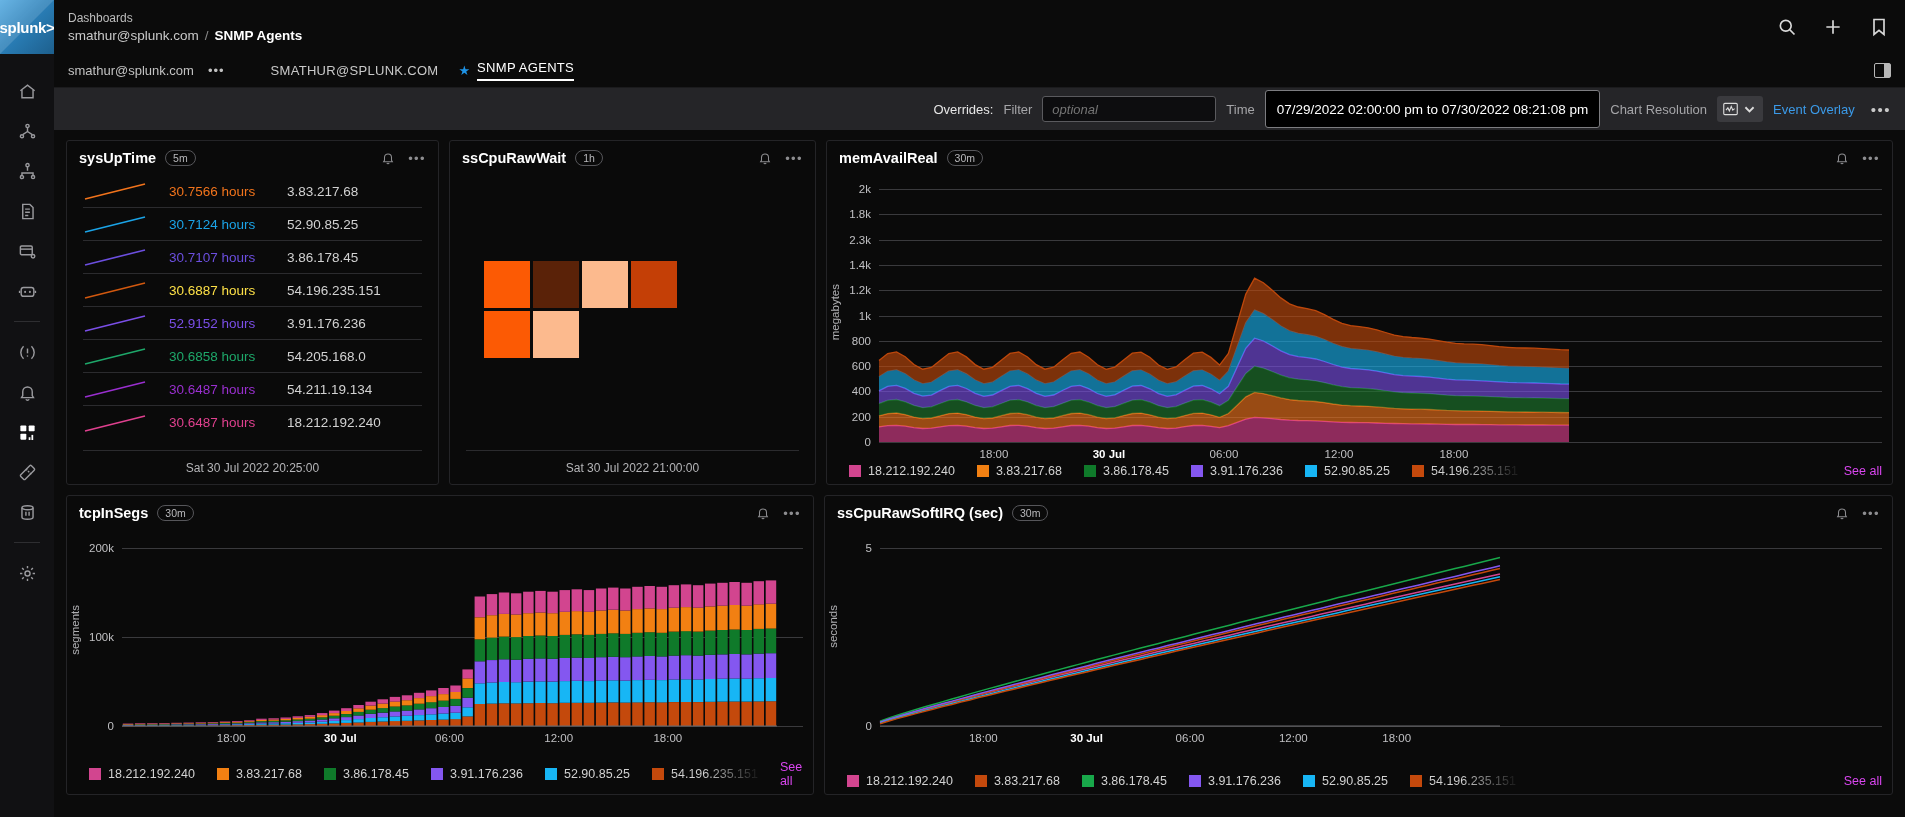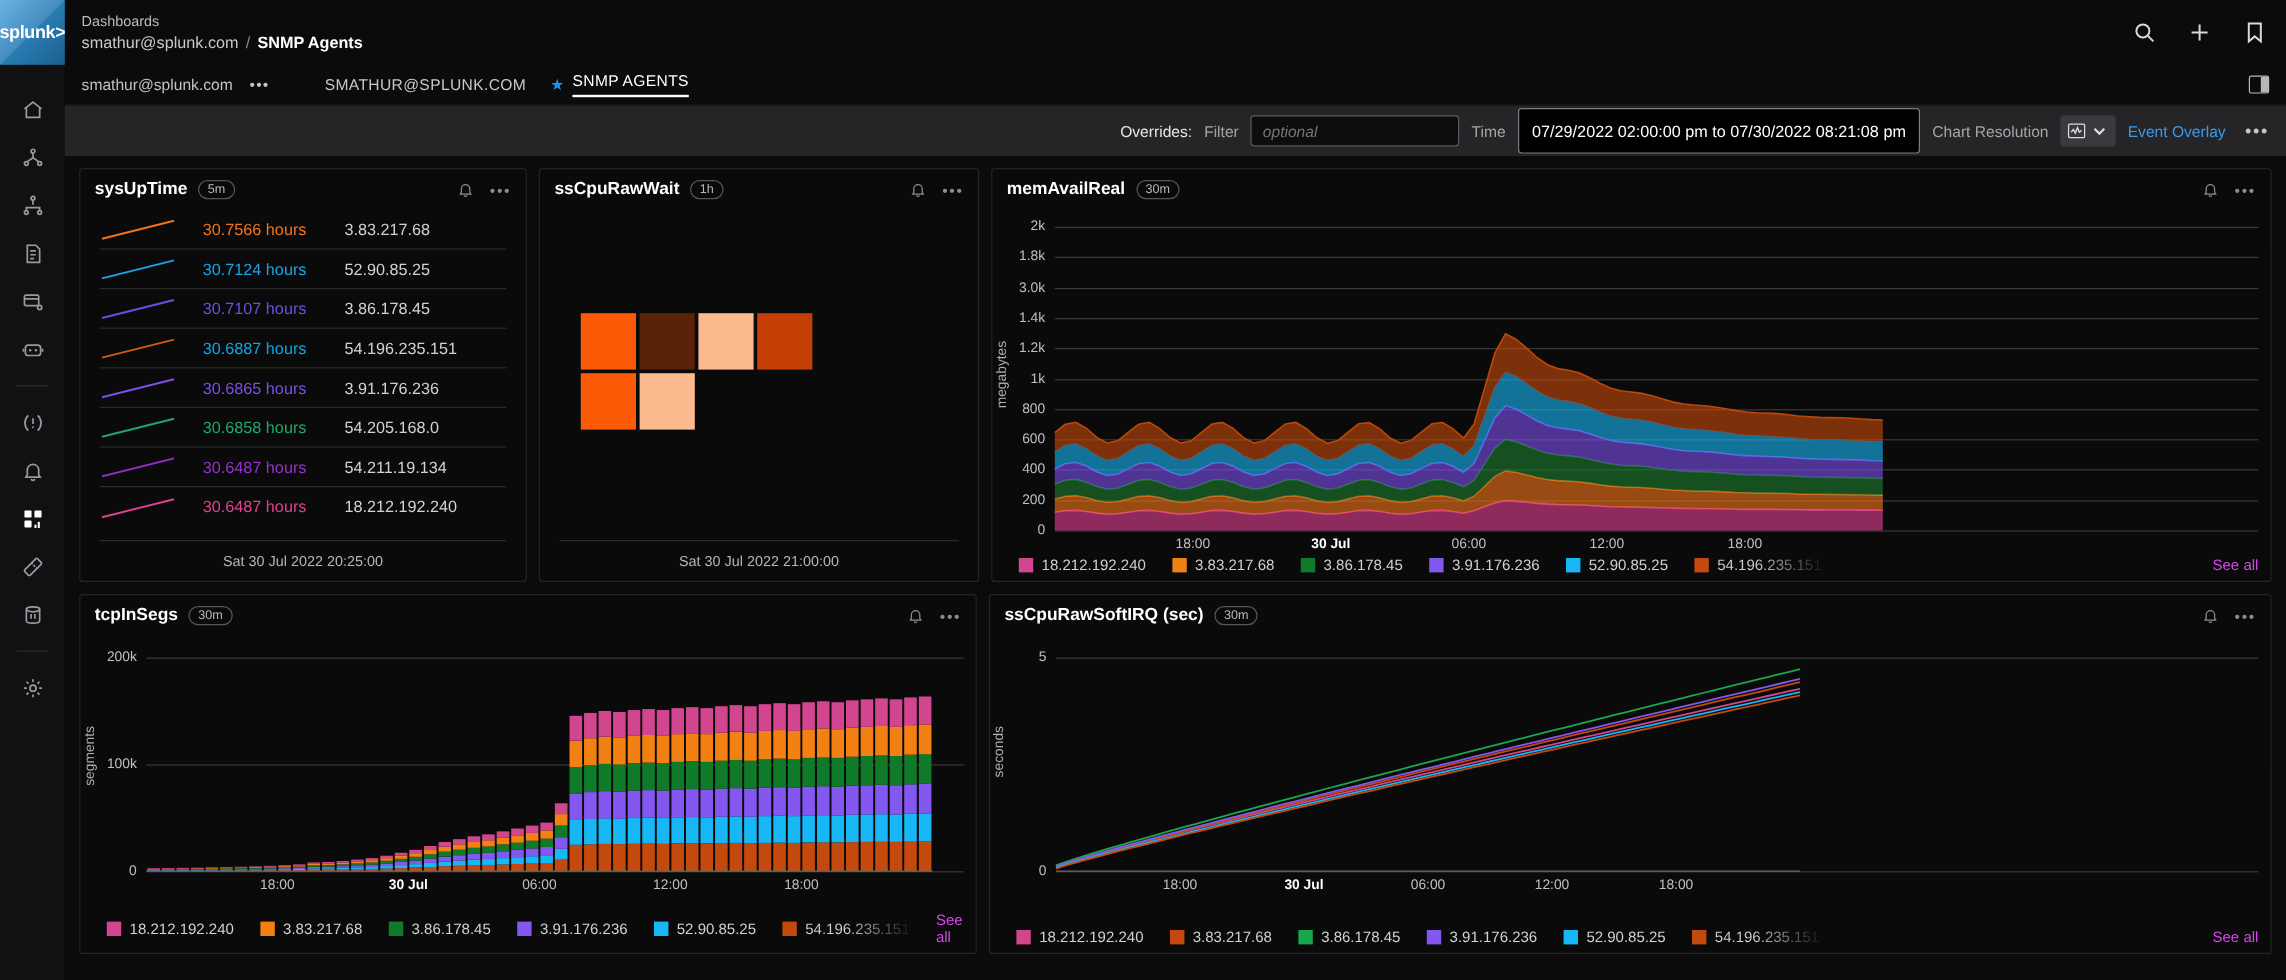--- a/index.html
+++ b/index.html
@@ -305,30 +305,30 @@
                   </div>
                   <div class="upval" style="color: rgb(108, 79, 224);">30.7107 hours</div>
                   <div class="uphost">3.86.178.45</div>
                 </div>
                 <div class="uprow">
                   <div class="spark">
                     <svg width="70" height="20" viewBox="0 0 70 20">
                       <path d="M2 18 L62 3" stroke="#d2590f" stroke-width="1.6" fill="none"></path>
                     </svg>
                   </div>
-                  <div class="upval" style="color: #0ea5e9;">30.6887 hours</div>
+                  <div class="upval" style="color: #fde047;">30.6887 hours</div>
                   <div class="uphost">54.196.235.151</div>
                 </div>
                 <div class="uprow">
                   <div class="spark">
                     <svg width="70" height="20" viewBox="0 0 70 20">
                       <path d="M2 18 L62 3" stroke="#7b4fe8" stroke-width="1.6" fill="none"></path>
                     </svg>
                   </div>
-                  <div class="upval" style="color: rgb(123, 79, 232);">30.6865 hours</div>
+                  <div class="upval" style="color: rgb(123, 79, 232);">52.9152 hours</div>
                   <div class="uphost">3.91.176.236</div>
                 </div>
                 <div class="uprow">
                   <div class="spark">
                     <svg width="70" height="20" viewBox="0 0 70 20">
                       <path d="M2 18 L62 3" stroke="#1ea86a" stroke-width="1.6" fill="none"></path>
                     </svg>
                   </div>
                   <div class="upval" style="color: rgb(30, 168, 106);">30.6858 hours</div>
                   <div class="uphost">54.205.168.0</div>
@@ -408,21 +408,21 @@
                 <div class="ytick" style="left: 0px; width: 44px; top: 191.1px;">600</div>
                 <div class="gridline" style="left: 52px; right: 10px; top: 191.1px;"></div>
                 <div class="ytick" style="left: 0px; width: 44px; top: 165.8px;">800</div>
                 <div class="gridline" style="left: 52px; right: 10px; top: 165.8px;"></div>
                 <div class="ytick" style="left: 0px; width: 44px; top: 140.5px;">1k</div>
                 <div class="gridline" style="left: 52px; right: 10px; top: 140.5px;"></div>
                 <div class="ytick" style="left: 0px; width: 44px; top: 115.2px;">1.2k</div>
                 <div class="gridline" style="left: 52px; right: 10px; top: 115.2px;"></div>
                 <div class="ytick" style="left: 0px; width: 44px; top: 89.9px;">1.4k</div>
                 <div class="gridline" style="left: 52px; right: 10px; top: 89.9px;"></div>
-                <div class="ytick" style="left: 0px; width: 44px; top: 64.6px;">3.0k</div>
+                <div class="ytick" style="left: 0px; width: 44px; top: 64.6px;">2.3k</div>
                 <div class="gridline" style="left: 52px; right: 10px; top: 64.6px;"></div>
                 <div class="ytick" style="left: 0px; width: 44px; top: 39.3px;">1.8k</div>
                 <div class="gridline" style="left: 52px; right: 10px; top: 39.3px;"></div>
                 <div class="ytick" style="left: 0px; width: 44px; top: 14px;">2k</div>
                 <div class="gridline" style="left: 52px; right: 10px; top: 14px;"></div>
                 <div class="yaxis-title" style="left: 2px; top: 108.5px;">megabytes</div>
                 <div class="xtick" style="left: 167px; top: 273px;">18:00</div>
                 <div class="xtick bold" style="left: 282px; top: 273px;">30 Jul</div>
                 <div class="xtick" style="left: 397px; top: 273px;">06:00</div>
                 <div class="xtick" style="left: 512px; top: 273px;">12:00</div>

